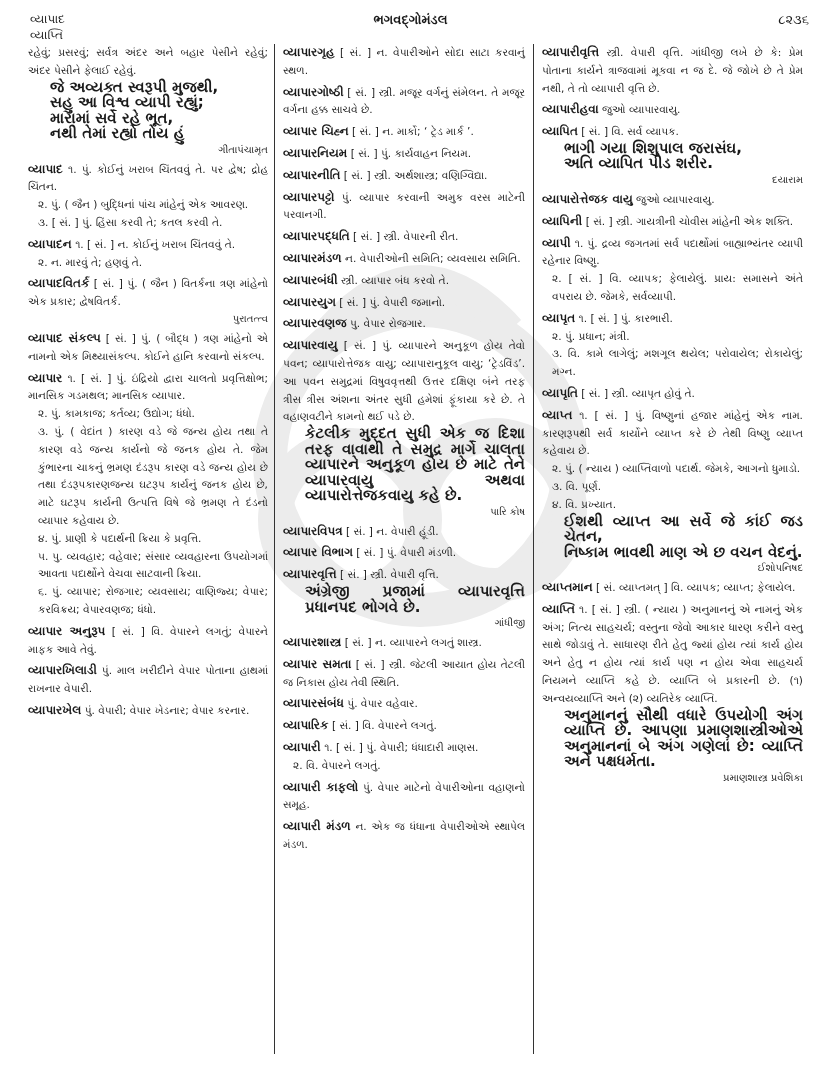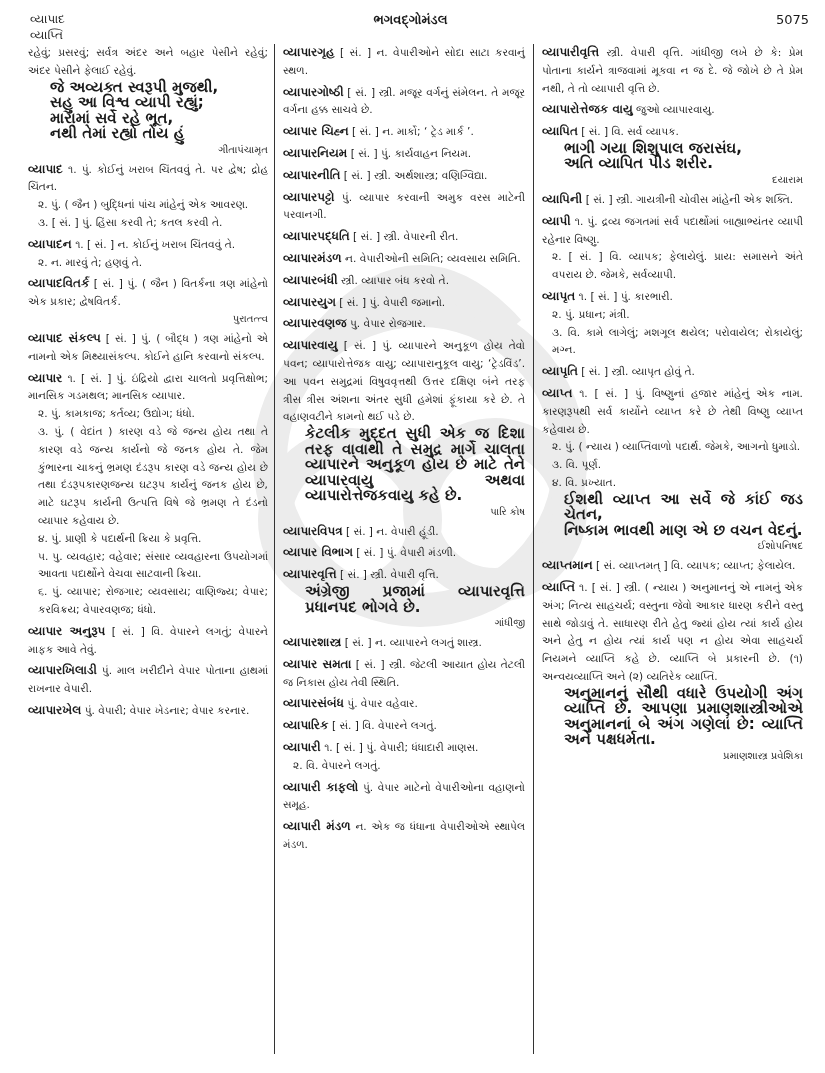--- a/index.html
+++ b/index.html
@@ -44,21 +44,21 @@
     <circle cx="140" cy="310" r="75"></circle>
     <circle cx="285" cy="300" r="75"></circle>
   </g>
   <path d="M120 120 Q210 20 300 120" fill="none" stroke="#ececec" stroke-width="30"></path>
 </svg>
 
 <div class="header">
   <span class="guide-top">વ્યાપાદ</span>
   <span class="guide-bottom">વ્યાપ્તિ</span>
   <span class="running-title">ભગવદ્ગોમંડલ</span>
-  <span class="page-number">5075</span>
+  <span class="page-number">૮૨૩૬</span>
 </div>
 
 <div class="columns">
   <div class="col col-1">
       <div class="entry">
         <div><span>રહેવું; પ્રસરવું; સર્વત્ર અંદર અને બહાર પેસીને રહેવું; અંદર પેસીને ફેલાઈ રહેવું.</span></div>
         <div class="quote">
           <span class="quote-line">જે અવ્યક્ત સ્વરૂપી મુજથી,</span>
           <span class="quote-line">સહુ આ વિશ્વ વ્યાપી રહ્યું;</span>
           <span class="quote-line">મારામાં સર્વે રહે ભૂત,</span>
@@ -175,29 +175,32 @@
       </div>
       <div class="entry">
         <div><span class="hw">વ્યાપારી મંડળ</span> <span>ન. એક જ ધંધાના વેપારીઓએ સ્થાપેલ મંડળ.</span></div>
       </div>
     </div>
   <div class="col col-3">
       <div class="entry">
         <div><span class="hw">વ્યાપારીવૃત્તિ</span> <span>સ્ત્રી. વેપારી વૃત્તિ. ગાંધીજી લખે છે કે: પ્રેમ પોતાના કાર્યને ત્રાજવામાં મૂકવા ન જ દે. જે જોખે છે તે પ્રેમ નથી, તે તો વ્યાપારી વૃત્તિ છે.</span></div>
       </div>
       <div class="entry">
-        <div><span class="hw">વ્યાપારોત્તેજક વાયુ</span> <span>જુઓ વ્યાપારવાયુ.</span></div>
+        <div><span class="hw">વ્યાપારીહવા</span> <span>જુઓ વ્યાપારવાયુ.</span></div>
       </div>
       <div class="entry">
         <div><span class="hw">વ્યાપિત</span> <span>[ સં. ] વિ. સર્વ વ્યાપક.</span></div>
         <div class="quote">
           <span class="quote-line">ભાગી ગયા શિશુપાલ જરાસંઘ,</span>
           <span class="quote-line">અતિ વ્યાપિત પીડ શરીર.</span>
         </div>
         <div class="quote-src">દયારામ</div>
+      </div>
+      <div class="entry">
+        <div><span class="hw">વ્યાપારોત્તેજક વાયુ</span> <span>જુઓ વ્યાપારવાયુ.</span></div>
       </div>
       <div class="entry">
         <div><span class="hw">વ્યાપિની</span> <span>[ સં. ] સ્ત્રી. ગાયત્રીની ચોવીસ માંહેની એક શક્તિ.</span></div>
       </div>
       <div class="entry">
         <div><span class="hw">વ્યાપી</span> <span>૧. પું. દ્રવ્ય જગતમાં સર્વ પદાર્થોમાં બાહ્યાભ્યંતર વ્યાપી રહેનાર વિષ્ણુ.</span></div>
         <div class="sense">૨. [ સં. ] વિ. વ્યાપક; ફેલાયેલું. પ્રાય: સમાસને અંતે વપરાય છે. જેમકે, સર્વવ્યાપી.</div>
       </div>
       <div class="entry">
         <div><span class="hw">વ્યાપૃત</span> <span>૧. [ સં. ] પું. કારભારી.</span></div>

